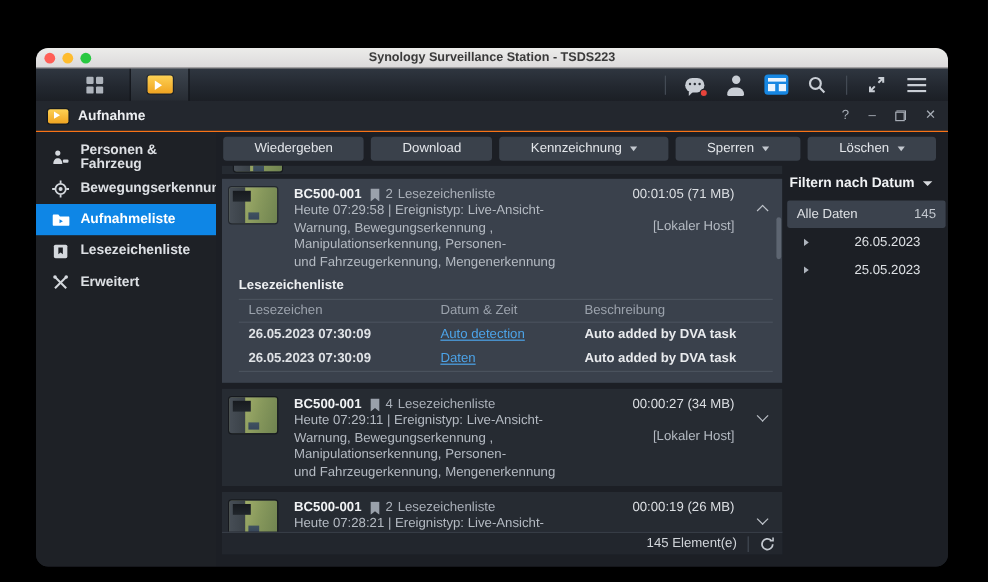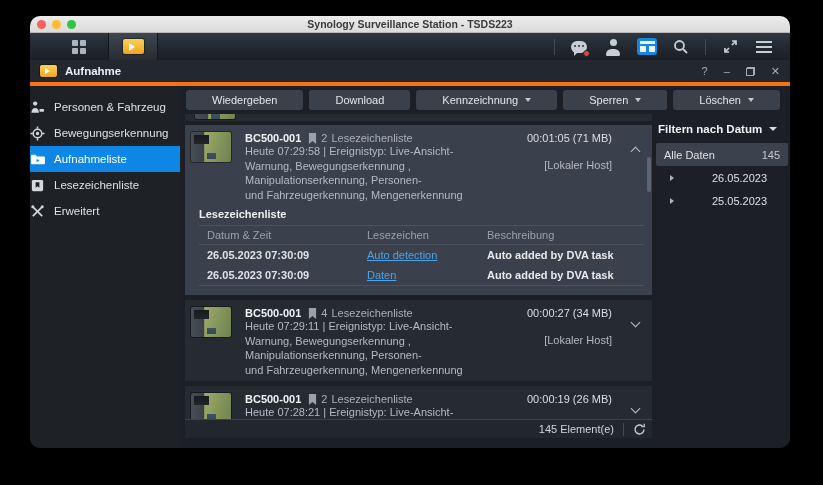--- a/index.html
+++ b/index.html
@@ -1,20 +1,20 @@
 <!DOCTYPE html>
 <html><head>
 <meta charset="utf-8">
 <style>
   * { margin:0; padding:0; box-sizing:border-box; }
   html,body { width:823px; height:485px; background:#000; font-family:"Liberation Sans", sans-serif; overflow:hidden; }
   body { position:relative; }
 
   
-  .mac-window { position:absolute; left:30px; top:16px; width:760px; height:432px;
+  .mac-window { position:absolute; left:30px; top:40px; width:760px; height:432px;
     border-radius:10px; overflow:hidden; background:#1c1f25; box-shadow:0 18px 50px rgba(0,0,0,.8); }
 
   .mac-titlebar { height:17px; background:linear-gradient(#ececea,#dcdadb); border-bottom:1px solid #b9b7b8;
     display:flex; align-items:center; position:relative; }
   .traffic { display:flex; gap:6px; margin-left:7px; }
   .light { width:9px; height:9px; border-radius:50%; }
   .light.red { background:#ff5f57; } .light.yellow { background:#febc2e; } .light.green { background:#28c840; }
   .mac-title { position:absolute; left:0; right:0; text-align:center; font-size:10.5px; font-weight:bold; color:#3a3a3a; }
 
   
@@ -40,33 +40,33 @@
   .chat-bubble::after { content:""; position:absolute; top:4.5px; left:3px; width:2px; height:2px; background:#2a2f36;
     border-radius:50%; box-shadow:4px 0 0 #2a2f36, 8px 0 0 #2a2f36; }
   .chat-dot { position:absolute; right:-1px; bottom:0px; width:7px; height:7px; background:#e8433b; border-radius:50%; border:1px solid #20242b; }
   .user-ic::before { content:""; position:absolute; top:2px; left:6.5px; width:7px; height:7px; background:#c9ced5; border-radius:50%; }
   .user-ic::after { content:""; position:absolute; bottom:1px; left:3px; width:14px; height:7px; background:#c9ced5; border-radius:7px 7px 2px 2px; }
   .widget-btn { width:21px; height:17px; background:#1787e2; border-radius:3px; position:relative; }
   .widget-btn::before { content:""; position:absolute; left:3px; top:3px; width:15px; height:3px; background:#eaf4fd; }
   .widget-btn::after { content:""; position:absolute; left:3px; top:8px; width:6px; height:6px; background:#eaf4fd; box-shadow:9px 0 0 #eaf4fd; }
 
   
-  .app-header { height:26px; background:#23272e; display:flex; align-items:center; padding:0 10px; border-bottom:4px solid #f97316; }
+  .app-header { height:26px; background:#23272e; display:flex; align-items:center; padding:0 10px; border-bottom:1px solid #f97316; }
   .app-header .title { color:#eceef1; font-size:11.5px; font-weight:bold; margin-left:8px; }
   .win-controls { margin-left:auto; display:flex; align-items:center; gap:16px; color:#a7adb6; font-size:11px; }
   .win-controls span { cursor:pointer; line-height:1; }
   .restore-ic { width:9px; height:9px; position:relative; display:inline-block; }
   .restore-ic::before { content:""; position:absolute; right:0; top:0; width:6px; height:6px; border:1px solid #a7adb6; }
   .restore-ic::after { content:""; position:absolute; left:0; bottom:0; width:6px; height:6px; border:1px solid #a7adb6; background:#23272e; }
 
   
   .app-body { display:flex; height:363px; }
   .sidebar { width:150px; background:#1e2126; padding-top:8px; flex-shrink:0; }
-  .side-item { height:26px; display:flex; align-items:center; gap:9px; color:#dde0e4; font-size:11.5px;
-    font-weight:normal; cursor:pointer; }
+  .side-item { height:26px; display:flex; align-items:center; gap:9px; padding-left:13px; color:#dde0e4; font-size:11.5px;
+    font-weight:bold; cursor:pointer; }
   .side-item svg { flex-shrink:0; }
   .side-item.active { background:#0e86e6; color:#fff; }
 
   .main { flex:1; background:#1c1f25; display:flex; flex-direction:column; }
   .toolbar { height:28px; display:flex; align-items:center; gap:6px; padding:0 6px; }
   .tbtn { background:#3a414b; color:#e3e6ea; border:none; font-family:inherit; font-size:11px; height:20px;
     border-radius:3px; padding:0 26px; display:flex; align-items:center; cursor:pointer; }
   .caret { display:inline-block; width:0; height:0; border-left:3.5px solid transparent; border-right:3.5px solid transparent;
     border-top:4px solid #c3c8cf; margin-left:7px; }
   .tb-spacer { flex:1; }
@@ -330,22 +330,22 @@
                   <div class="host">[Lokaler Host]</div>
                 </div>
                 <div class="chev-col">
                     <span class="chev up"></span>
                   </div>
               </div>
               <div class="bookmarks">
                 <div class="bk-title">Lesezeichenliste</div>
                 <div class="bk-table">
                   <div class="bk-hrow">
+                    <div class="bk-hcell">Lesezeichen</div>
                     <div class="bk-hcell">Datum &amp; Zeit</div>
-                    <div class="bk-hcell">Lesezeichen</div>
                     <div class="bk-hcell">Beschreibung</div>
                   </div>
                   <div class="bk-row">
                     <div class="bk-cell dt">26.05.2023 07:30:09</div>
                     <div class="bk-cell"><span class="bk-link">Auto detection</span></div>
                     <div class="bk-cell">Auto added by DVA task</div>
                   </div>
                   <div class="bk-row">
                     <div class="bk-cell dt">26.05.2023 07:30:09</div>
                     <div class="bk-cell"><span class="bk-link">Daten</span></div>

